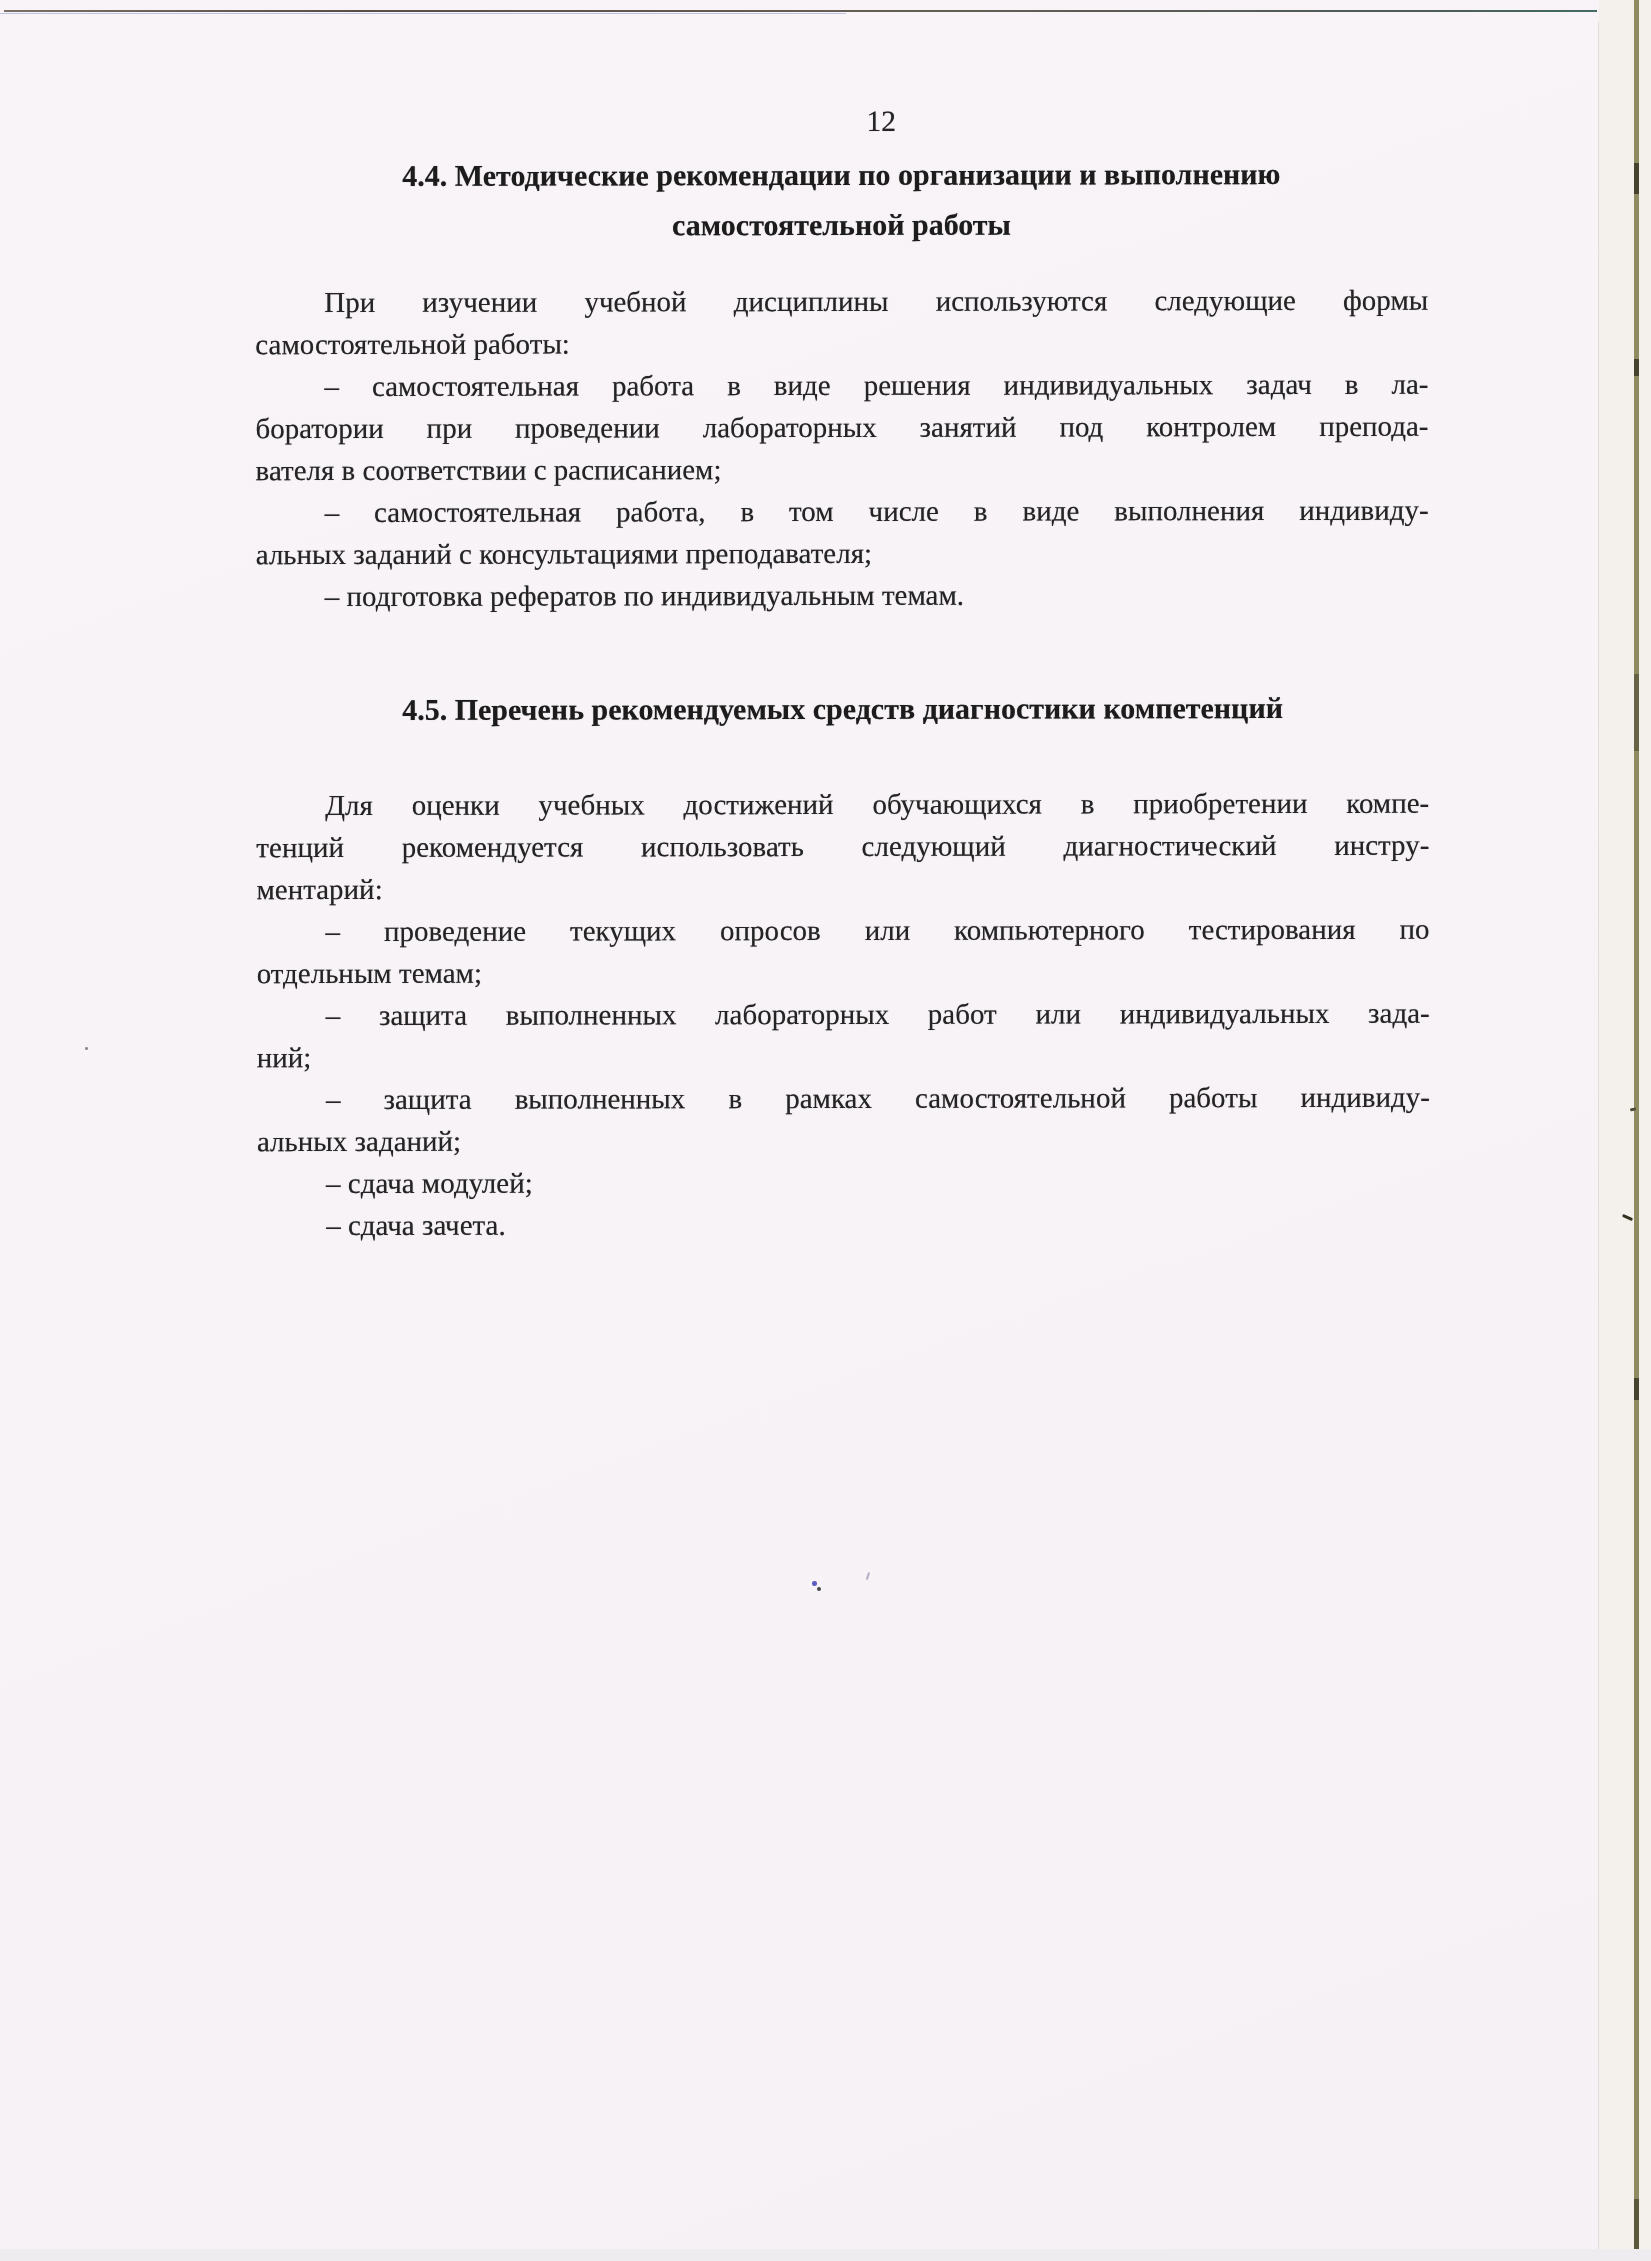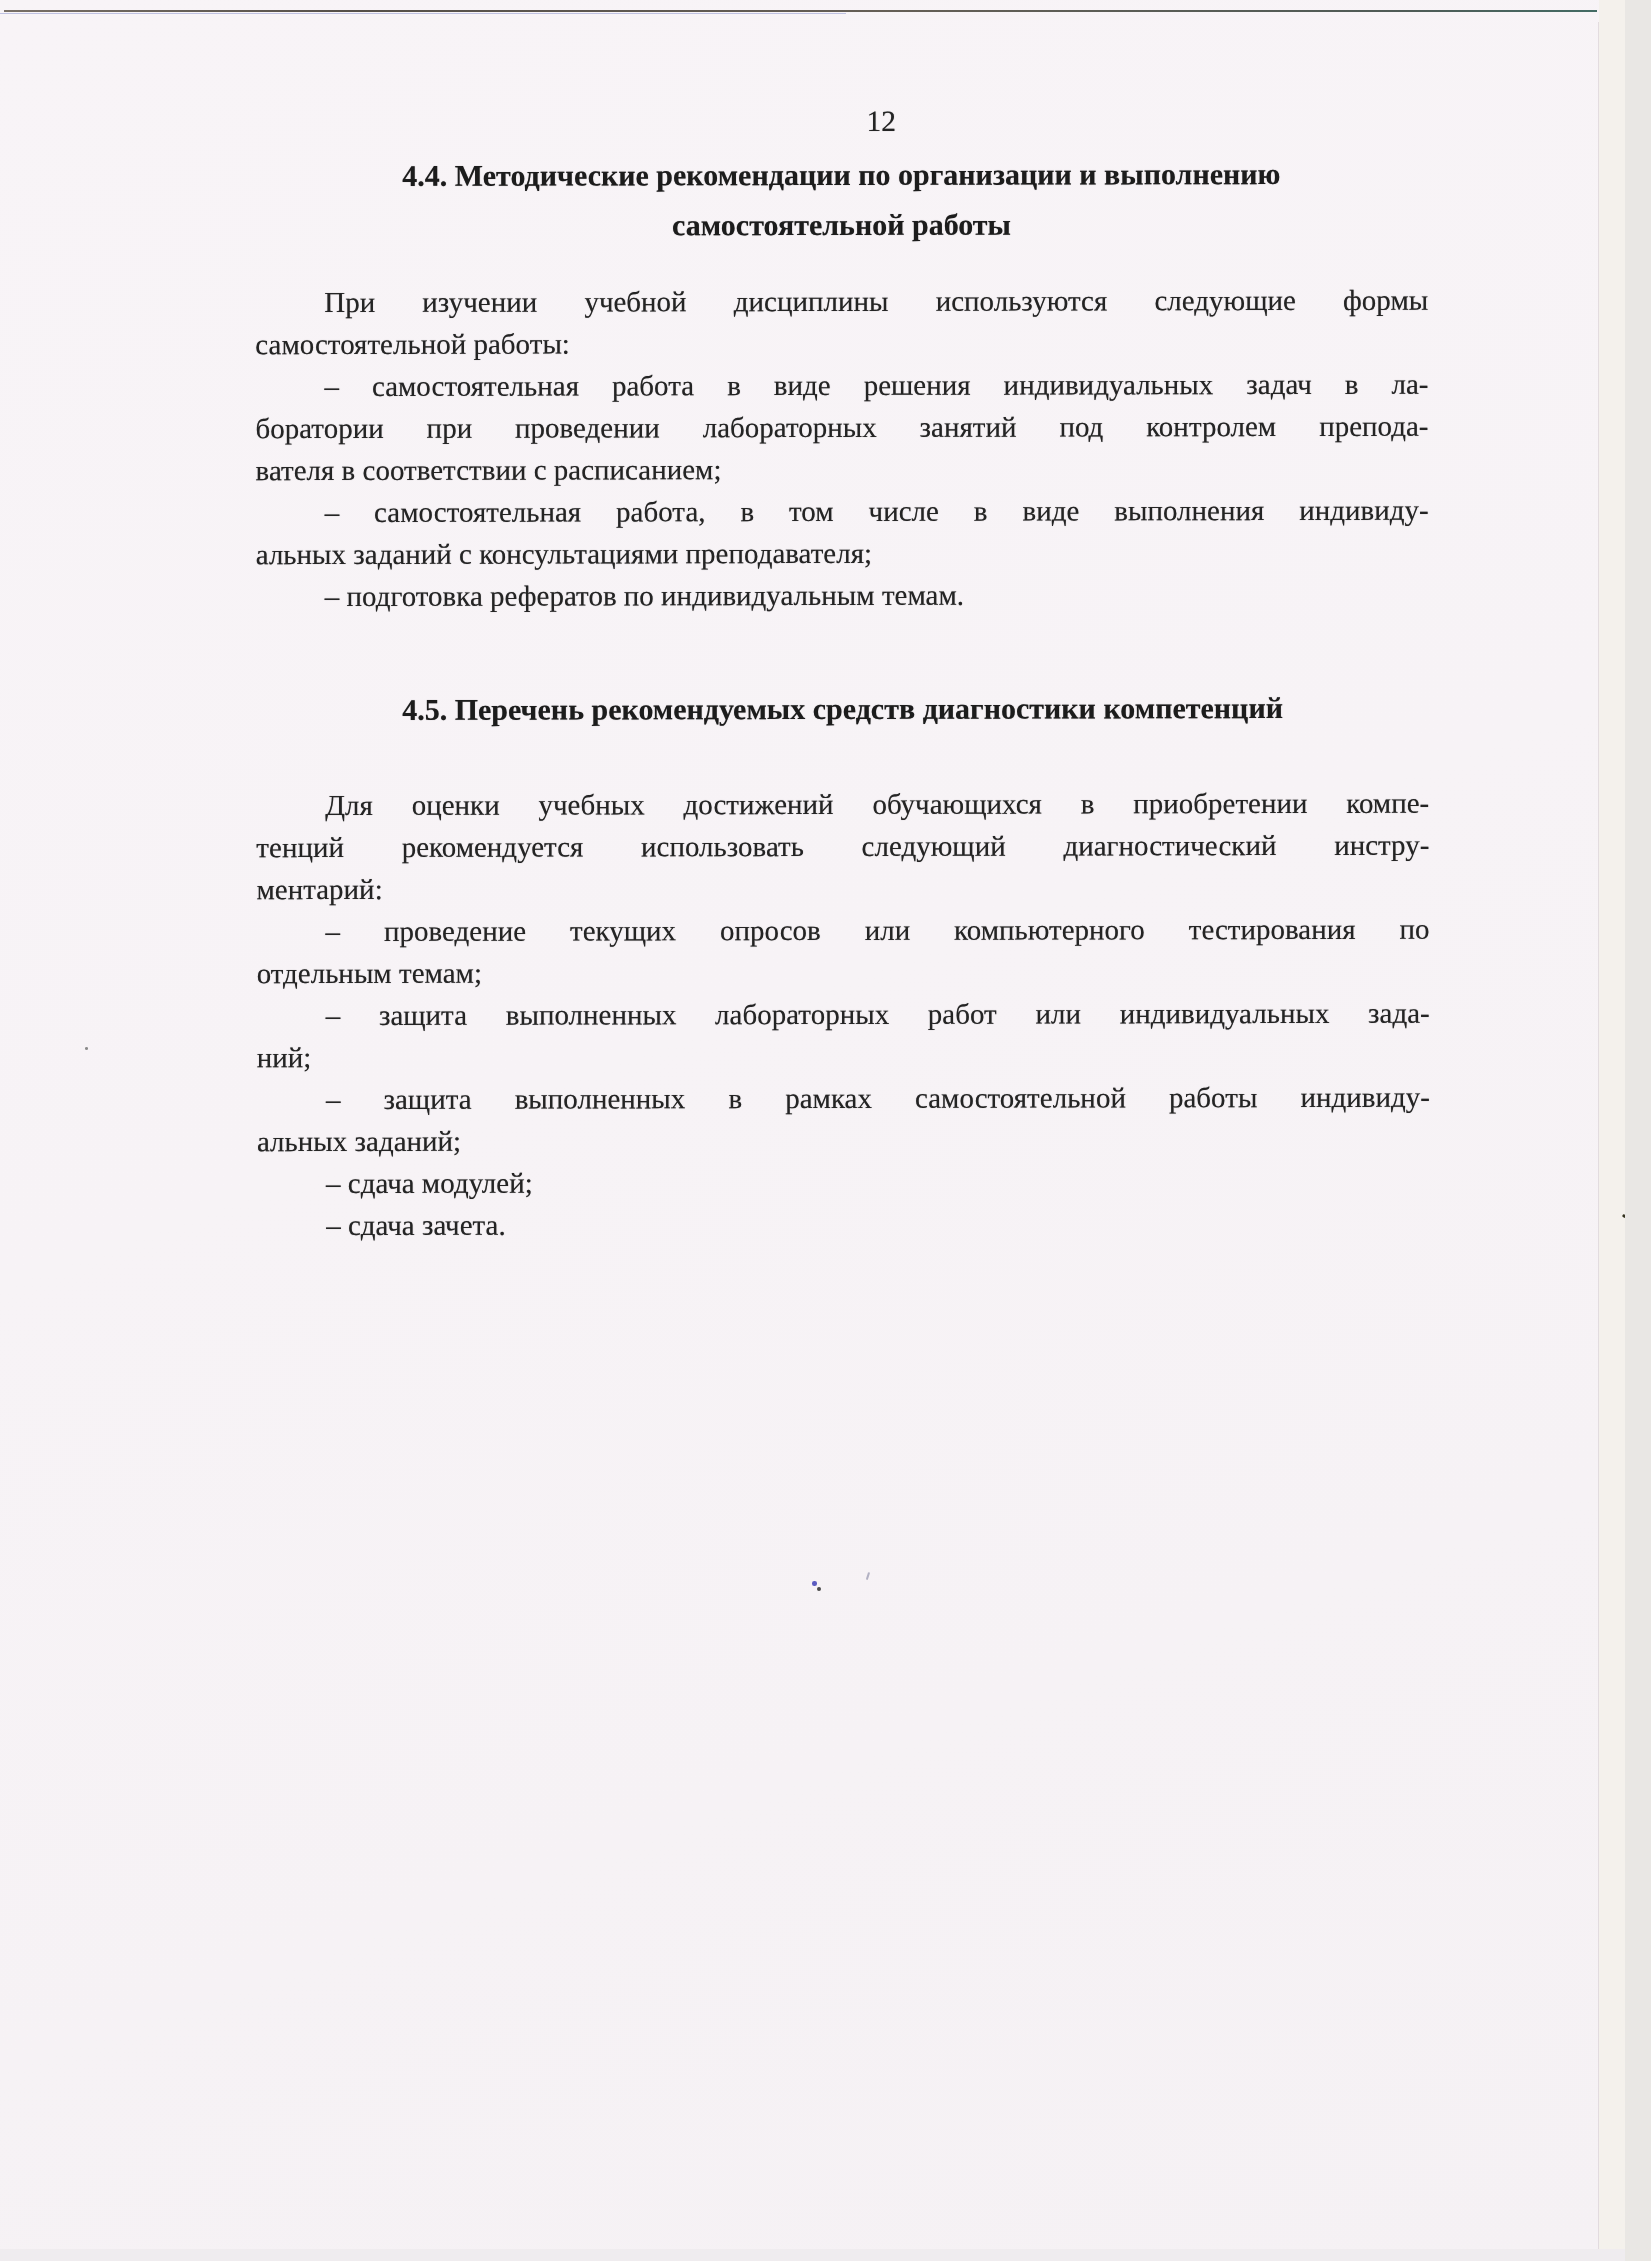--- a/index.html
+++ b/index.html
@@ -15,20 +15,21 @@
   }
   html, body { margin: 0; padding: 0; background: #e9e7e4; }
   .page {
     position: relative;
     width: 1625px;
     height: 2261px;
     background: linear-gradient(160deg, #f8f4f7 0%, #f7f3f6 45%, #f5f1f4 100%);
     overflow: hidden;
     font-family: "Liberation Serif", "DejaVu Serif", serif;
     color: var(--text);
+    padding-left: 27px;
   }
   
   .top-scan-line {
     position: absolute; left: 3.8px; top: 10.3px; width: 1593px; height: 1.9px;
     background: linear-gradient(90deg, #6a6157 0%, var(--top-line) 22%, #554e44 55%, #3c4a44 88%, #2f5c54 100%);
     opacity: .9;
   }
   .top-scan-line-blue {
     position: absolute; left: 0; top: 13px; width: 846px; height: 1.3px;
     background: #7a86c8; opacity: .45;

